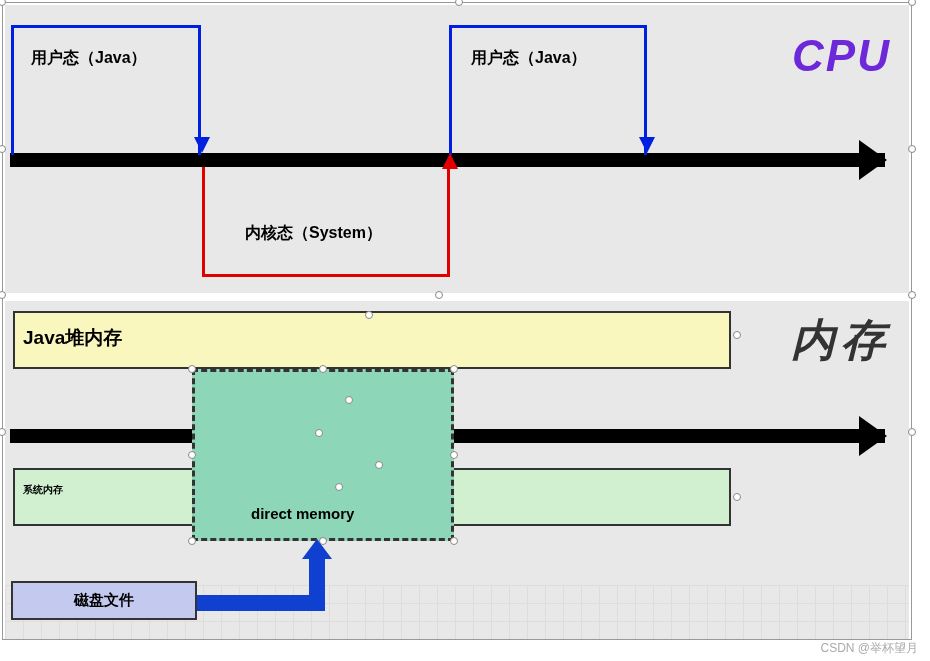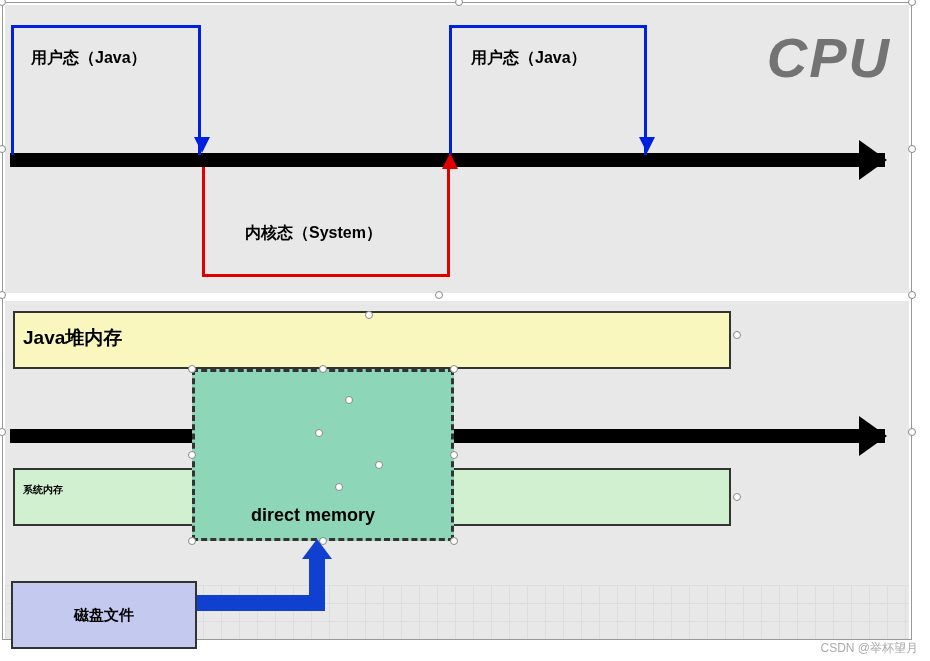--- a/index.html
+++ b/index.html
@@ -1,21 +1,21 @@
 <!DOCTYPE html>
 <html><head>
   <meta charset="utf-8">
   <style>
     * { box-sizing: border-box; margin: 0; padding: 0; }
     body { font-family: "Microsoft YaHei", Arial, sans-serif; width: 930px; height: 661px; background: #fff; position: relative; }
     .main-container { position: relative; width: 910px; height: 638px; margin: 2px; border: 1px solid #999; }
     
     
     .cpu-panel { position: absolute; left: 2px; top: 2px; width: 904px; height: 288px; background: #e8e8e8; }
-    .cpu-title { position: absolute; right: 18px; top: 20px; font-size: 56px; font-style: italic; font-weight: bold; color: #737373; letter-spacing: 2px; }
+    .cpu-title { position: absolute; right: 18px; top: 26px; font-size: 44px; font-style: italic; font-weight: bold; color: #6d28d9; letter-spacing: 2px; }
     
     
     .timeline { position: absolute; left: 5px; top: 148px; width: 875px; height: 14px; background: #000; }
     .timeline-head { position: absolute; right: -2px; top: -13px; width: 0; height: 0; border-left: 28px solid #000; border-top: 20px solid transparent; border-bottom: 20px solid transparent; }
     
     
     .user-box1 { position: absolute; left: 6px; top: 20px; width: 190px; height: 130px; border: 3px solid #0020e0; border-bottom: none; background: transparent; }
     .user-box1-label { position: absolute; left: 26px; top: 43px; font-size: 16px; font-weight: bold; }
     .user-arrow1 { position: absolute; left: 189px; top: 132px; width: 0; height: 0; border-top: 16px solid #0020e0; border-left: 8px solid transparent; border-right: 8px solid transparent; }
     
@@ -40,24 +40,24 @@
     
     .mem-timeline { position: absolute; left: 5px; top: 128px; width: 875px; height: 14px; background: #000; }
     .mem-timeline-head { position: absolute; right: -2px; top: -13px; width: 0; height: 0; border-left: 28px solid #000; border-top: 20px solid transparent; border-bottom: 20px solid transparent; }
     
     
     .sys-mem { position: absolute; left: 8px; top: 167px; width: 718px; height: 58px; background: #d0f0d0; border: 2px solid #333; }
     .sys-mem-label { position: absolute; left: 18px; top: 182px; font-size: 10px; font-weight: bold; }
     
     
     .direct-mem { position: absolute; left: 187px; top: 68px; width: 262px; height: 172px; background: #8dd6b8; border: 3px dashed #333; }
-    .direct-mem-label { position: absolute; left: 246px; top: 204px; font-size: 18px; font-weight: bold; }
+    .direct-mem-label { position: absolute; left: 246px; top: 204px; font-size: 15px; font-weight: bold; }
     
     
-    .disk-file { position: absolute; left: 6px; top: 280px; width: 186px; height: 68px; background: #c4c9ef; border: 2px solid #333; display: flex; align-items: center; justify-content: center; }
+    .disk-file { position: absolute; left: 6px; top: 280px; width: 186px; height: 39px; background: #c4c9ef; border: 2px solid #333; display: flex; align-items: center; justify-content: center; }
     .disk-file-label { font-size: 15px; font-weight: bold; }
     
     
     .disk-arrow-h { position: absolute; left: 192px; top: 294px; width: 128px; height: 16px; background: #1040d0; }
     .disk-arrow-v { position: absolute; left: 304px; top: 254px; width: 16px; height: 50px; background: #1040d0; }
     .disk-arrow-head { position: absolute; left: 297px; top: 238px; width: 0; height: 0; border-bottom: 20px solid #1040d0; border-left: 15px solid transparent; border-right: 15px solid transparent; }
     
     
     .handle { position: absolute; width: 8px; height: 8px; background: #fff; border: 1px solid #888; border-radius: 50%; }
     
@@ -84,20 +84,21 @@
     <div class="user-box2-label">用户态（Java）</div>
     <div class="user-arrow2"></div>
 
     <div class="kernel-box"></div>
     <div class="kernel-label">内核态（System）</div>
     <div class="kernel-arrow"></div>
   </div>
 
   <div class="mem-panel">
     <div class="mem-grid"></div>
+    <div class="mem-title">内存</div>
 
     <div class="java-heap"></div>
     <div class="java-heap-label">Java堆内存</div>
 
     <div class="mem-timeline">
       <div class="mem-timeline-head"></div>
     </div>
 
     <div class="sys-mem"></div>
     <div class="sys-mem-label">系统内存</div>

